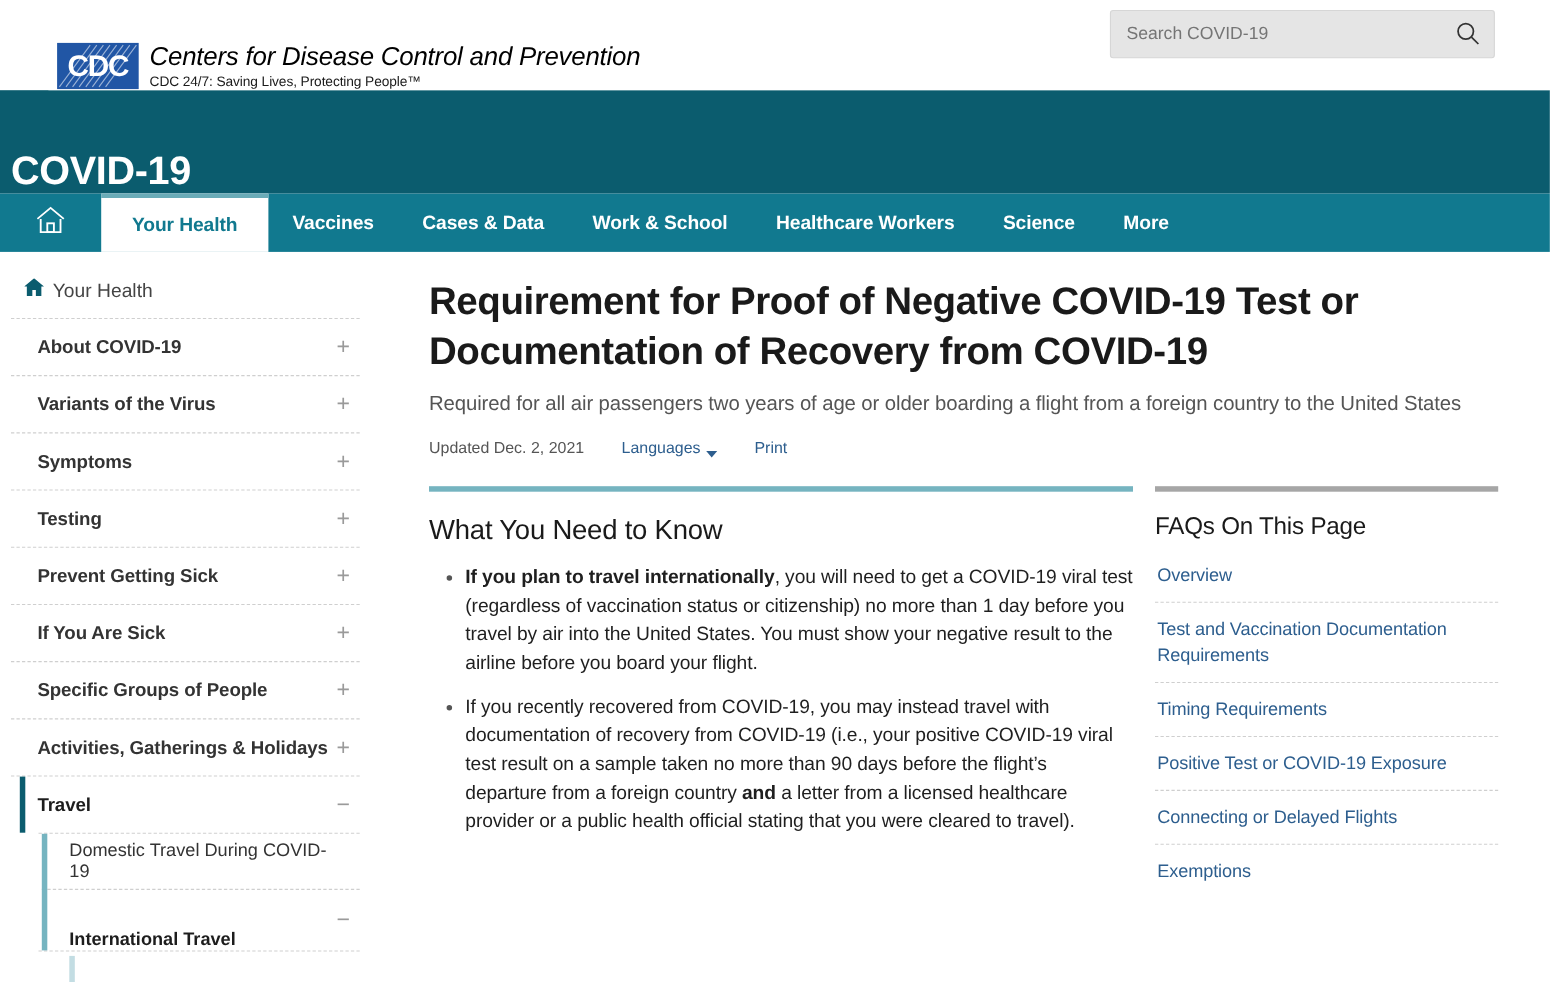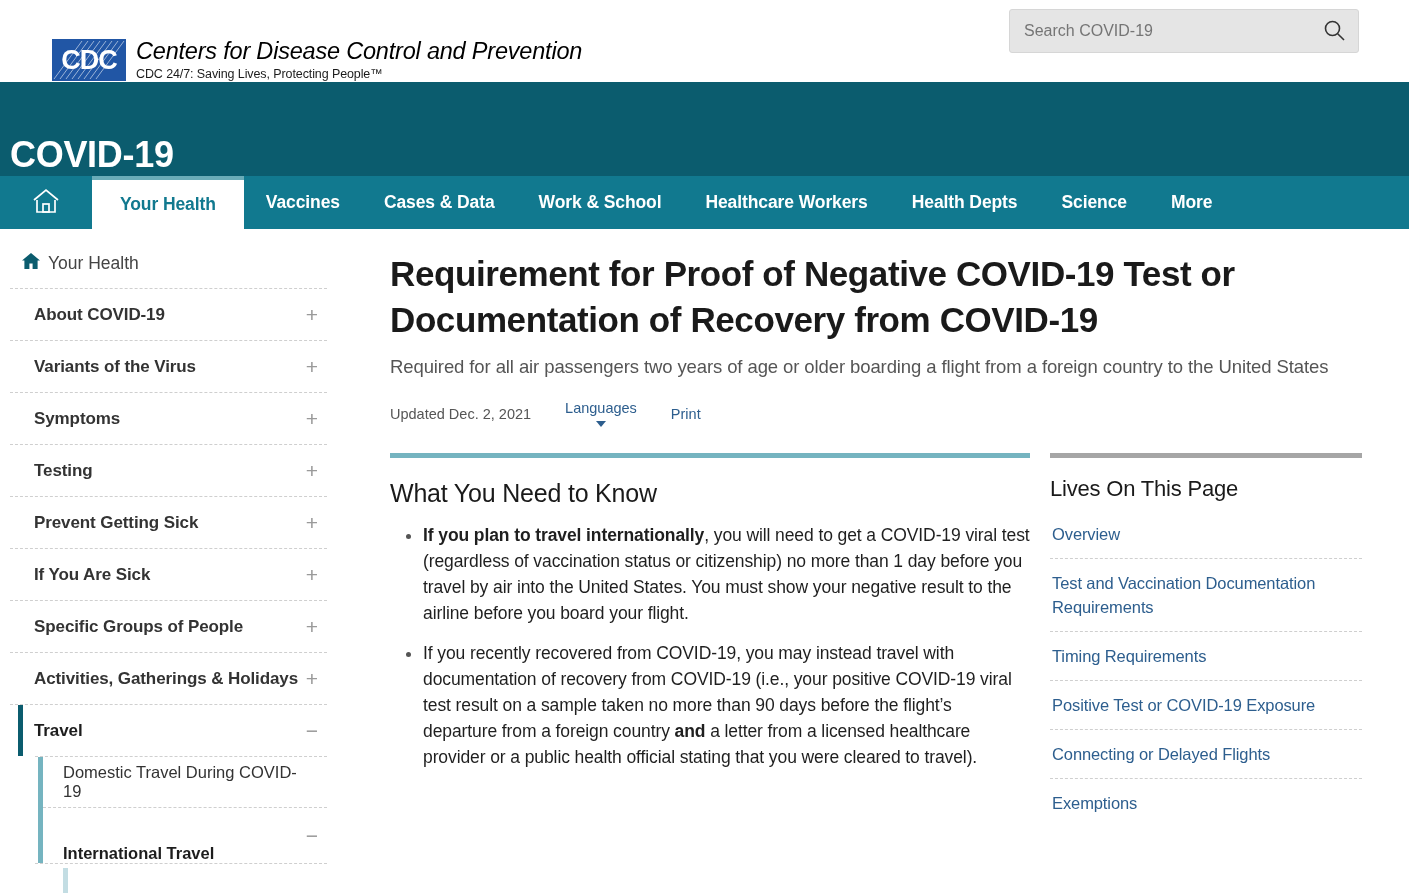--- a/index.html
+++ b/index.html
@@ -245,23 +245,22 @@
     align-items: center;
     gap: 34px;
     margin-top: 20px;
     font-size: 14.5px;
   }
   .meta-updated { color: #555555; }
   .meta-link {
     color: #2d5e8e;
     cursor: pointer;
     display: flex;
-    align-items: center;
+    align-items: flex-end;
     gap: 5px;
-    flex-direction: column;
   }
   .caret-down {
     width: 0; height: 0;
     border-left: 5px solid transparent;
     border-right: 5px solid transparent;
     border-top: 6px solid #2d5e8e;
     display: inline-block;
   }
 
   .content-row {
@@ -386,23 +385,20 @@
   <div class="nav-item">
     <span>Cases &amp; Data</span>
   </div>
   <div class="nav-item">
     <span>Work &amp; School</span>
   </div>
   <div class="nav-item">
     <span>Healthcare Workers</span>
   </div>
   <div class="nav-item">
-    <span>Health Depts</span>
-  </div>
-  <div class="nav-item">
     <span>Science</span>
   </div>
   <div class="nav-item">
     <span>More</span>
   </div>
 </nav>
 
 <div class="page-body">
 
   <aside class="sidebar">
@@ -489,21 +485,21 @@
             <b>If you plan to travel internationally</b><span>, you will need to get a COVID-19 viral test (regardless of vaccination status or citizenship) no more than 1 day before you travel by air into the United States. You must show your negative result to the airline before you board your flight.</span>
           </li>
           <li>
             <span>If you recently recovered from COVID-19, you may instead travel with documentation of recovery from COVID-19 (i.e., your positive COVID-19 viral test result on a sample taken no more than 90 days before the flight’s departure from a foreign country </span><b>and</b><span> a letter from a licensed healthcare provider or a public health official stating that you were cleared to travel).</span>
           </li>
         </ul>
       </section>
 
       <aside class="faq-col">
         <div class="faq-rule"></div>
-        <h2 class="faq-title">Lives On This Page</h2>
+        <h2 class="faq-title">FAQs On This Page</h2>
         <a class="faq-link">Overview</a>
         <a class="faq-link">Test and Vaccination Documentation Requirements</a>
         <a class="faq-link">Timing Requirements</a>
         <a class="faq-link">Positive Test or COVID-19 Exposure</a>
         <a class="faq-link">Connecting or Delayed Flights</a>
         <a class="faq-link">Exemptions</a>
       </aside>
     </div>
   </main>
 </div>

